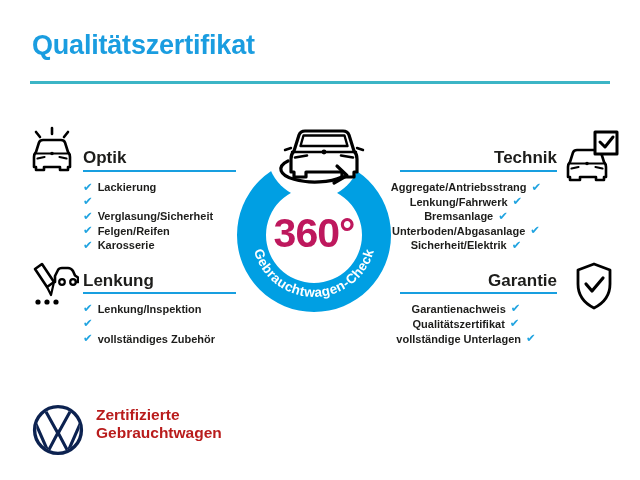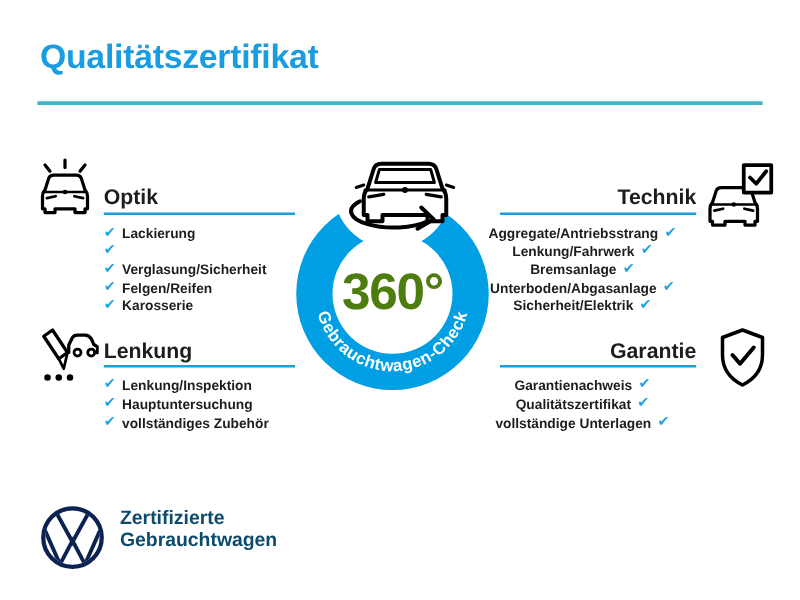--- a/index.html
+++ b/index.html
@@ -15,23 +15,23 @@
   .sec-line{height:2px;background:#189fe0;}
 
   .list{display:flex;flex-direction:column;}
   .row{display:flex;align-items:center;gap:5px;height:14.5px;}
   .list.sp15 .row{height:15px;}
   .row .lbl{font-size:11px;font-weight:bold;color:#1d1d1b;white-space:nowrap;}
   .row .chk{font-size:11.5px;color:#1fa3e0;line-height:1;transform:translateY(-0.5px);}
   .list.rightside .row{justify-content:center;}
 
   .degrees{left:244px;top:211px;width:140px;text-align:center;font-size:41px;line-height:44px;
-           font-weight:bold;color:#4d7c0f;letter-spacing:-1px;}
-
-  .brand-text{left:96px;top:406px;font-size:15.5px;line-height:18px;font-weight:bold;color:#0c4a6e;}
+           font-weight:bold;color:#be185d;letter-spacing:-1px;}
+
+  .brand-text{left:96px;top:406px;font-size:15.5px;line-height:18px;font-weight:bold;color:#b91c1c;}
 
   svg{display:block;}
 </style>
 </head>
 <body>
 
 <div class="stage">
 
   <div class="abs page-title">Qualitätszertifikat</div>
   <div class="abs top-divider"></div>
@@ -141,21 +141,20 @@
   </svg>
   <div class="abs heading" style="left:83px;top:271px;">Lenkung</div>
   <div class="abs sec-line" style="left:83px;top:292px;width:153px;"></div>
   <div class="abs list sp15" style="left:83px;top:301px;">
     <div class="row">
         <span class="chk">✔</span>
         <span class="lbl">Lenkung/Inspektion</span>
       </div>
     <div class="row">
         <span class="chk">✔</span>
-        <span class="lbl">Hauptuntersuchung</span>
       </div>
     <div class="row">
         <span class="chk">✔</span>
         <span class="lbl">vollständiges Zubehör</span>
       </div>
   </div>
 
   <svg class="abs" style="left:574px;top:262px;" width="40" height="48" viewBox="0 0 40 48">
     <g stroke="#000000" fill="none" stroke-linecap="round" stroke-linejoin="round">
       <path stroke-width="2.8" d="M20,2 L36,8 L36,22 Q36,38 20,46 Q4,38 4,22 L4,8 Z"></path>

